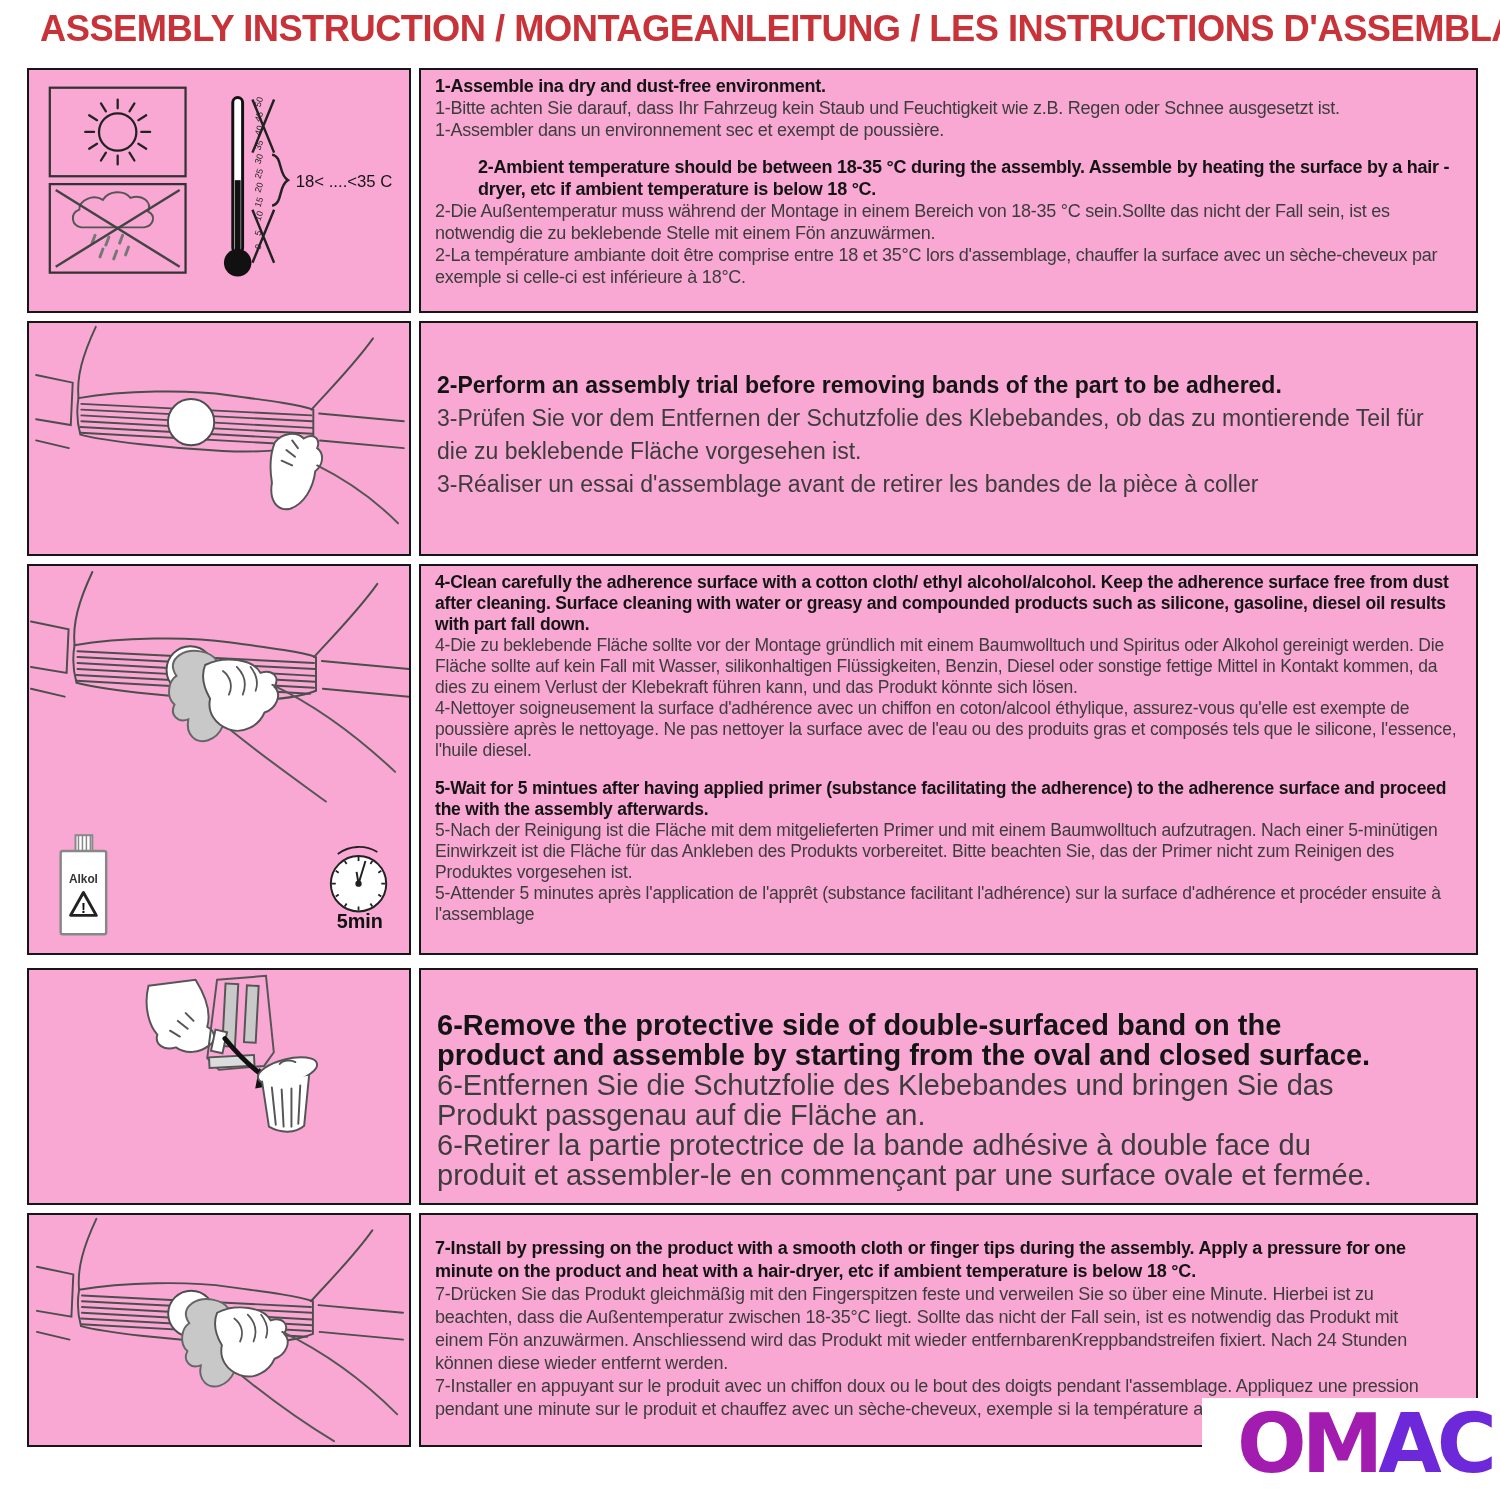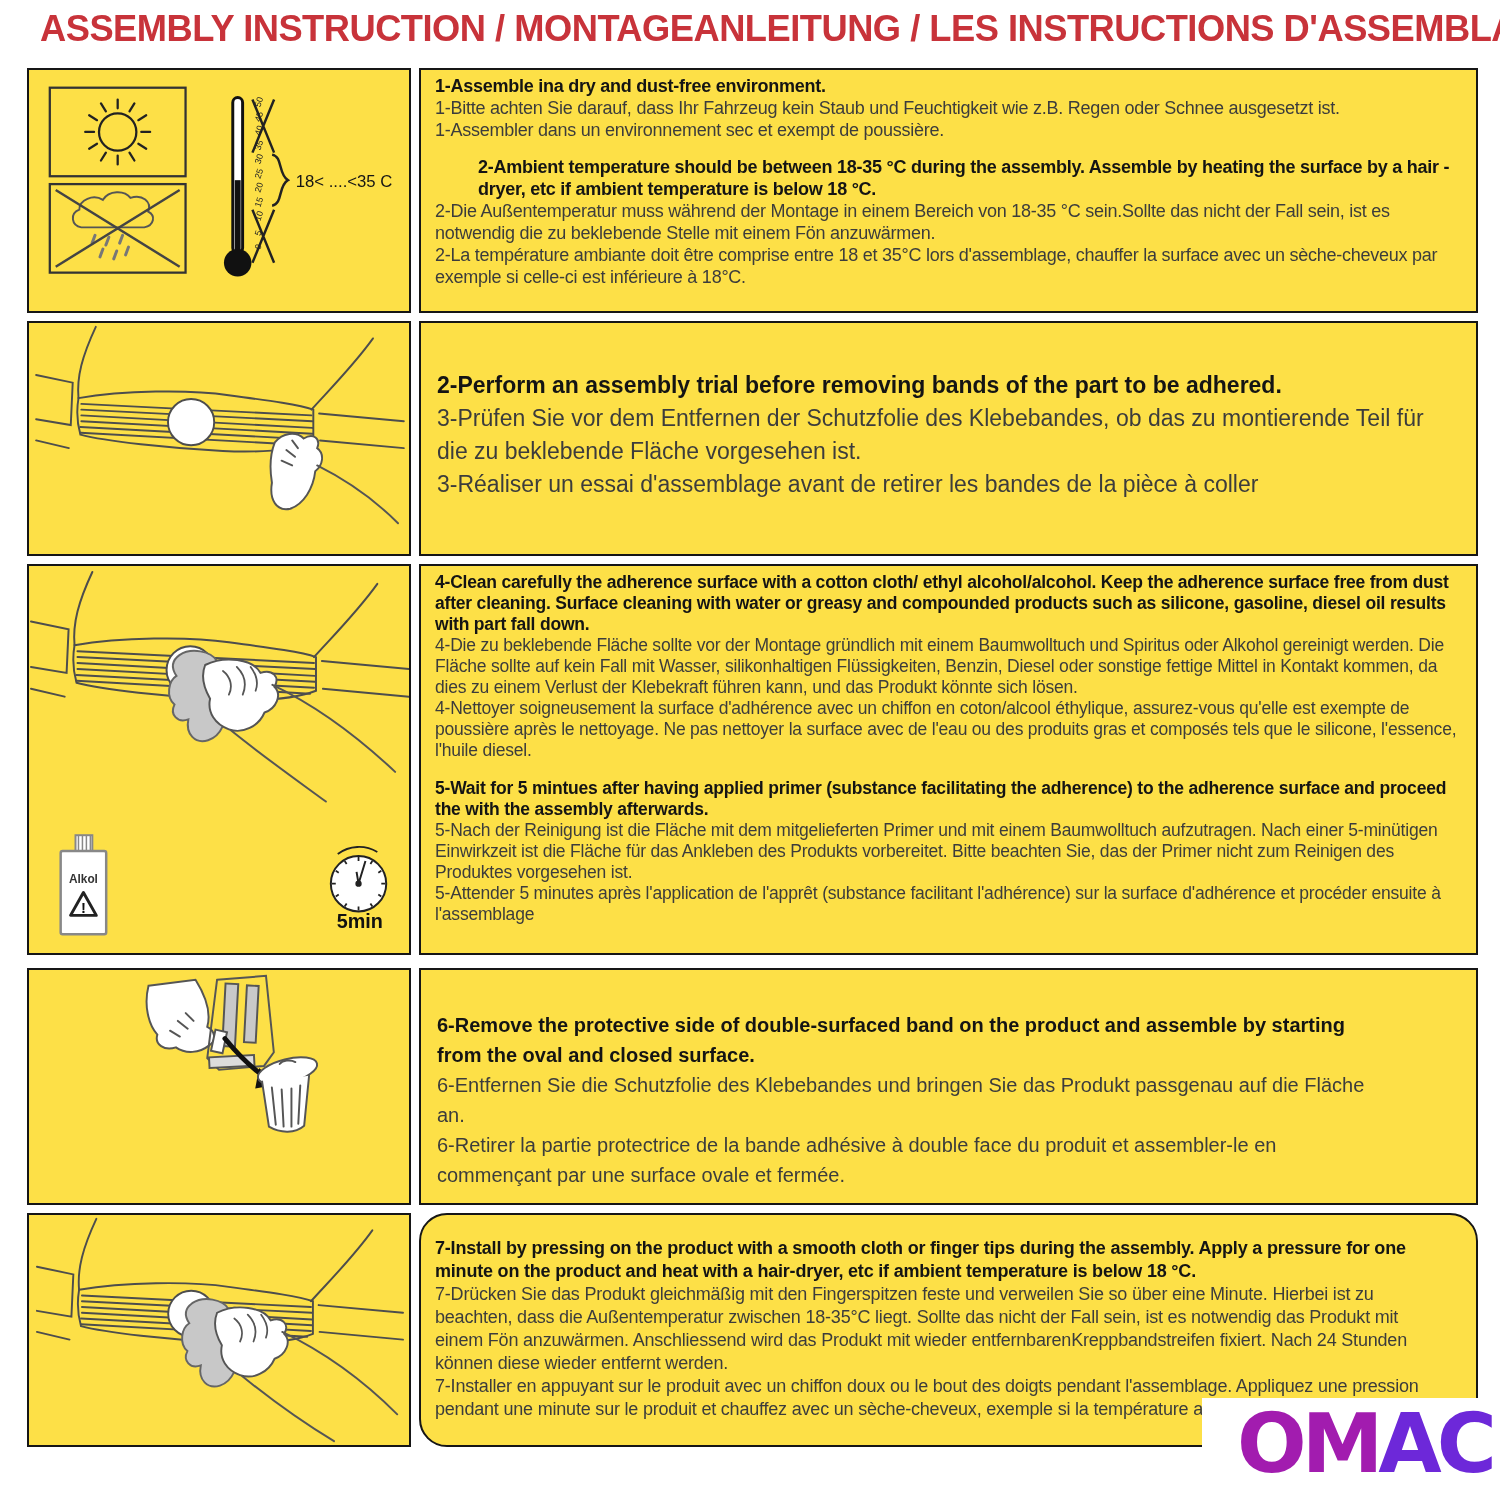--- a/index.html
+++ b/index.html
@@ -1,39 +1,39 @@
 <!DOCTYPE html>
 <html><head>
 <meta charset="utf-8">
 <style>
   html,body{margin:0;padding:0;background:#fff;}
   .page{position:relative;width:1500px;height:1500px;background:#ffffff;
         font-family:"Liberation Sans",sans-serif;overflow:hidden;}
   .title{position:absolute;left:40px;top:8px;margin:0;font-size:37px;font-weight:800;
          color:#c8333a;letter-spacing:-0.5px;white-space:nowrap;transform:scaleX(0.98);
          transform-origin:left center;}
-  .box{position:absolute;border:2px solid #161616;background:#fde047;box-sizing:border-box;}
+  .box{position:absolute;border:2px solid #161616;background:#f9a8d4;box-sizing:border-box;}
   .textbox{overflow:hidden;}
   .p{margin:0;}
   .b{font-weight:700;color:#141414;}
   .r{font-weight:400;color:#3c3c3c;}
   
   .t1{padding:5px 14px 0 14px;}
   .t1 .p{font-size:18px;line-height:22px;letter-spacing:-0.25px;}
   .t1 .gap{margin-top:15px;margin-left:43px;}
   
   .t2{padding:46px 14px 0 16px;}
   .t2 .p{font-size:23px;line-height:33px;max-width:1000px;}
   
   .t3{padding:6px 14px 0 14px;}
   .t3 .p{font-size:17.5px;line-height:21px;letter-spacing:-0.2px;}
   .t3 .gap{margin-top:17px;}
   
   .t4{padding:40px 14px 0 16px;}
-  .t4 .p{font-size:20px;line-height:30px;max-width:945px;}
+  .t4 .p{font-size:29px;line-height:30px;max-width:945px;}
   
   .t5{padding:22px 14px 0 14px;}
   .t5 .p{font-size:18px;line-height:23px;max-width:1005px;letter-spacing:-0.2px;}
   .ill svg{display:block;width:100%;height:100%;}
   .sc{font-size:9px;fill:#222;font-family:"Liberation Sans",sans-serif;}
   
   .logo{position:absolute;right:0;top:1398px;width:290px;height:92px;background:#fff;
         display:flex;align-items:center;justify-content:flex-end;padding-right:8px;
         font-family:"DejaVu Sans",sans-serif;font-weight:800;font-size:82px;
         letter-spacing:-5px;line-height:1;}
@@ -206,21 +206,21 @@
         <path d="M296,94 L384,102 M297,122 L384,130 M2,122 L36,130"></path>
       </g>
       <g transform="translate(12,4)" stroke-linecap="round">
         <path fill="#c8c8c8" stroke="#666" stroke-width="2" d="M152,88 C164,80 184,84 190,94 C202,90 212,98 206,108 C214,118 208,132 198,138 C202,152 194,170 181,174 C168,178 158,168 161,153 C150,157 142,148 147,138 C138,130 141,114 149,109 C143,100 145,93 152,88 Z"></path>
         <path fill="#fff" stroke="#555" stroke-width="2" d="M178,98 C198,88 226,92 234,106 C246,102 254,110 248,120 C256,128 250,142 238,146 C232,160 216,168 202,163 C188,158 180,146 183,132 C176,120 174,108 178,98 Z"></path>
         <path fill="none" stroke="#555" stroke-width="1.8" d="M196,104 C204,110 206,120 202,128 M210,100 C218,108 220,118 216,128 M224,100 C230,108 232,116 229,124"></path>
         <path fill="none" stroke="#555" stroke-width="2" d="M246,118 C292,140 334,172 366,204 M204,164 C236,190 270,214 300,232"></path>
       </g>
     </svg>
   </div>
-  <div class="box textbox t5" style="left:419px;top:1213px;width:1059px;height:234px;border-radius:28px;">
+  <div class="box textbox t5" style="left:419px;top:1213px;width:1059px;height:234px;">
     <p class="p b">7-Install by pressing on the product with a smooth cloth or finger tips during the assembly. Apply a pressure for one minute on the product and heat with a hair-dryer, etc if ambient temperature is below 18 °C.</p>
     <p class="p r">7-Drücken Sie das Produkt gleichmäßig mit den Fingerspitzen feste und verweilen Sie so über eine Minute. Hierbei ist zu beachten, dass die Außentemperatur zwischen 18-35°C liegt. Sollte das nicht der Fall sein, ist es notwendig das Produkt mit einem Fön anzuwärmen. Anschliessend wird das Produkt mit wieder entfernbarenKreppbandstreifen fixiert. Nach 24 Stunden können diese wieder entfernt werden.</p>
     <p class="p r">7-Installer en appuyant sur le produit avec un chiffon doux ou le bout des doigts pendant l'assemblage. Appliquez une pression pendant une minute sur le produit et chauffez avec un sèche-cheveux, exemple si la température ambiante est inférieure à 18°C</p>
   </div>
 
   <div class="logo">
     <span class="om">OM</span>
       <span class="ac">AC</span>
   </div>
 

